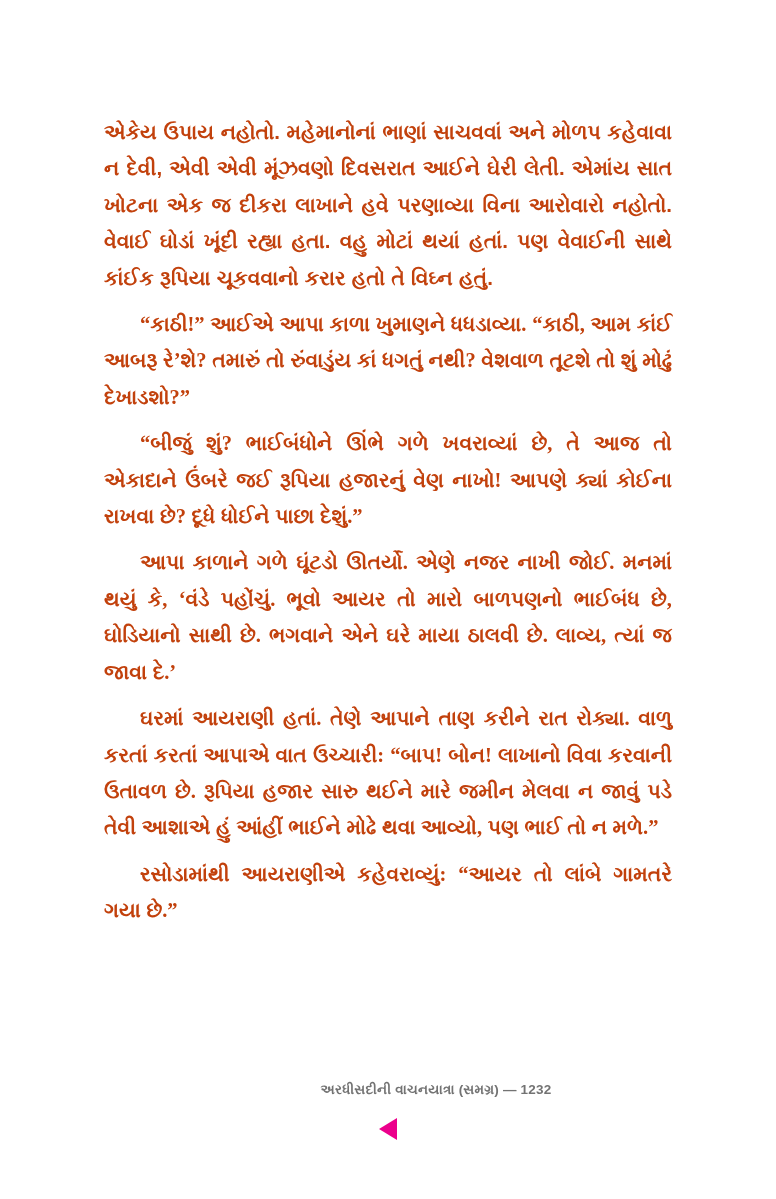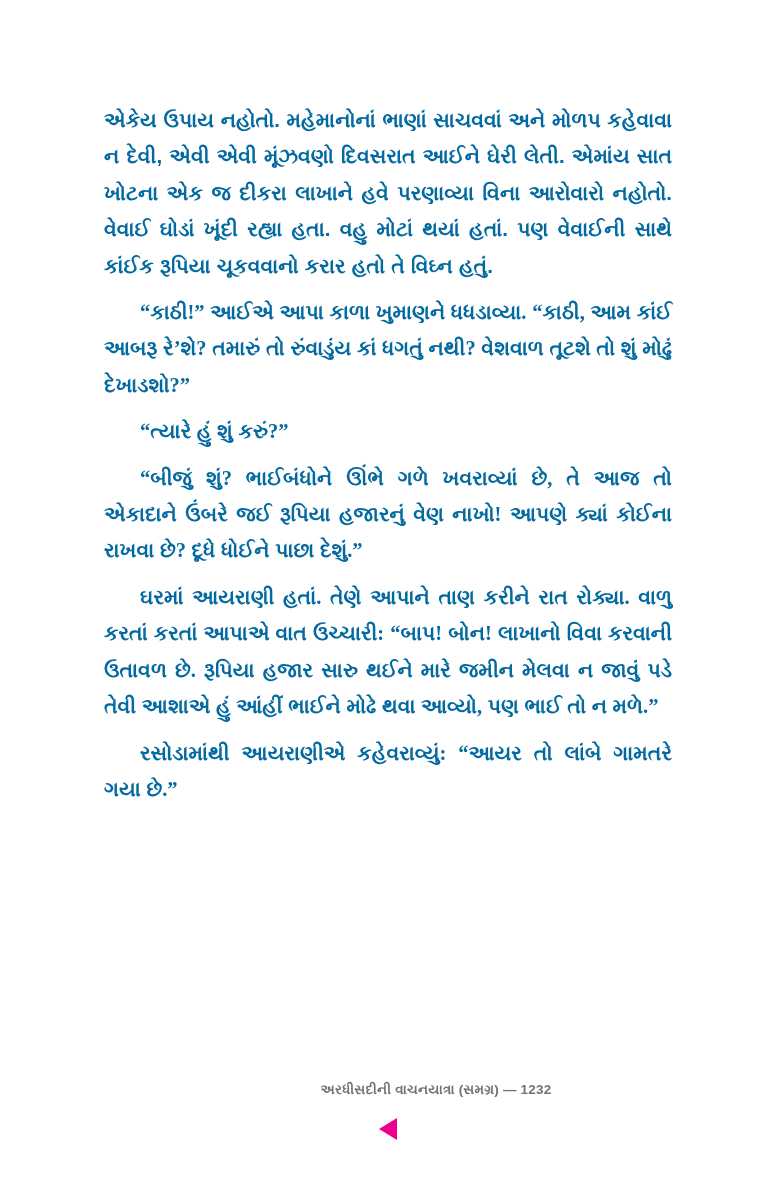--- a/index.html
+++ b/index.html
@@ -23,30 +23,30 @@
     height: 1199px;
     background: #ffffff;
   }
   .text-column {
     position: absolute;
     left: 104px;
     top: 98px;
     width: 568px;
   }
   .para {
-    margin: 4px 0 0 0;
+    margin: 16px 0 0 0;
     padding: 0;
     font-size: 20.5px;
     line-height: 36.4px;
     text-align: justify;
     text-justify: inter-word;
     letter-spacing: 0px;
     word-spacing: 0.5px;
     font-weight: 600;
-    color: #0369a1;
+    color: #c2410c;
   }
   .para.indent {
     text-indent: 36px;
     font-family: Liberation Serif, serif;
   }
   .para + .para {
     margin-top: 10px;
   }
   .footer {
     position: absolute;
@@ -78,22 +78,22 @@
   }
 </style>
 </head>
 <body>
 
 <div class="page">
 
   <div class="text-column">
     <p class="para">એકેય ઉપાય નહોતો. મહેમાનોનાં ભાણાં સાચવવાં અને મોળપ કહેવાવા ન દેવી, એવી એવી મૂંઝવણો દિવસરાત આઈને ઘેરી લેતી. એમાંય સાત ખોટના એક જ દીકરા લાખાને હવે પરણાવ્યા વિના આરોવારો નહોતો. વેવાઈ ઘોડાં ખૂંદી રહ્યા હતા. વહુ મોટાં થયાં હતાં. પણ વેવાઈની સાથે કાંઈક રૂપિયા ચૂકવવાનો કરાર હતો તે વિઘ્ન હતું.</p>
     <p class="para indent">“કાઠી!” આઈએ આપા કાળા ખુમાણને ધધડાવ્યા. “કાઠી, આમ કાંઈ આબરૂ રે’શે? તમારું તો રુંવાડુંય કાં ધગતું નથી? વેશવાળ તૂટશે તો શું મોઢું દેખાડશો?”</p>
-    <p class="para indent">“ત્યારે હું શું કરું?”</p>
     <p class="para indent">“બીજું શું? ભાઈબંધોને ઊંભે ગળે ખવરાવ્યાં છે, તે આજ તો એકાદાને ઉંબરે જઈ રૂપિયા હજારનું વેણ નાખો! આપણે ક્યાં કોઈના રાખવા છે? દૂધે ધોઈને પાછા દેશું.”</p>
+    <p class="para indent">આપા કાળાને ગળે ઘૂંટડો ઊતર્યો. એણે નજર નાખી જોઈ. મનમાં થયું કે, ‘વંડે પહોંચું. ભૂવો આયર તો મારો બાળપણનો ભાઈબંધ છે, ઘોડિયાનો સાથી છે. ભગવાને એને ઘરે માયા ઠાલવી છે. લાવ્ય, ત્યાં જ જાવા દે.’</p>
     <p class="para indent">ઘરમાં આયરાણી હતાં. તેણે આપાને તાણ કરીને રાત રોક્યા. વાળુ કરતાં કરતાં આપાએ વાત ઉચ્ચારી: “બાપ! બોન! લાખાનો વિવા કરવાની ઉતાવળ છે. રૂપિયા હજાર સારુ થઈને મારે જમીન મેલવા ન જાવું પડે તેવી આશાએ હું આંહીં ભાઈને મોઢે થવા આવ્યો, પણ ભાઈ તો ન મળે.”</p>
     <p class="para indent">રસોડામાંથી આયરાણીએ કહેવરાવ્યું: “આયર તો લાંબે ગામતરે ગયા છે.”</p>
   </div>
 
   <div class="footer">અરધીસદીની વાચનયાત્રા (સમગ્ર) — 1232</div>
 
   <div class="nav-marker">
     <span class="tri"></span>
   </div>
 

